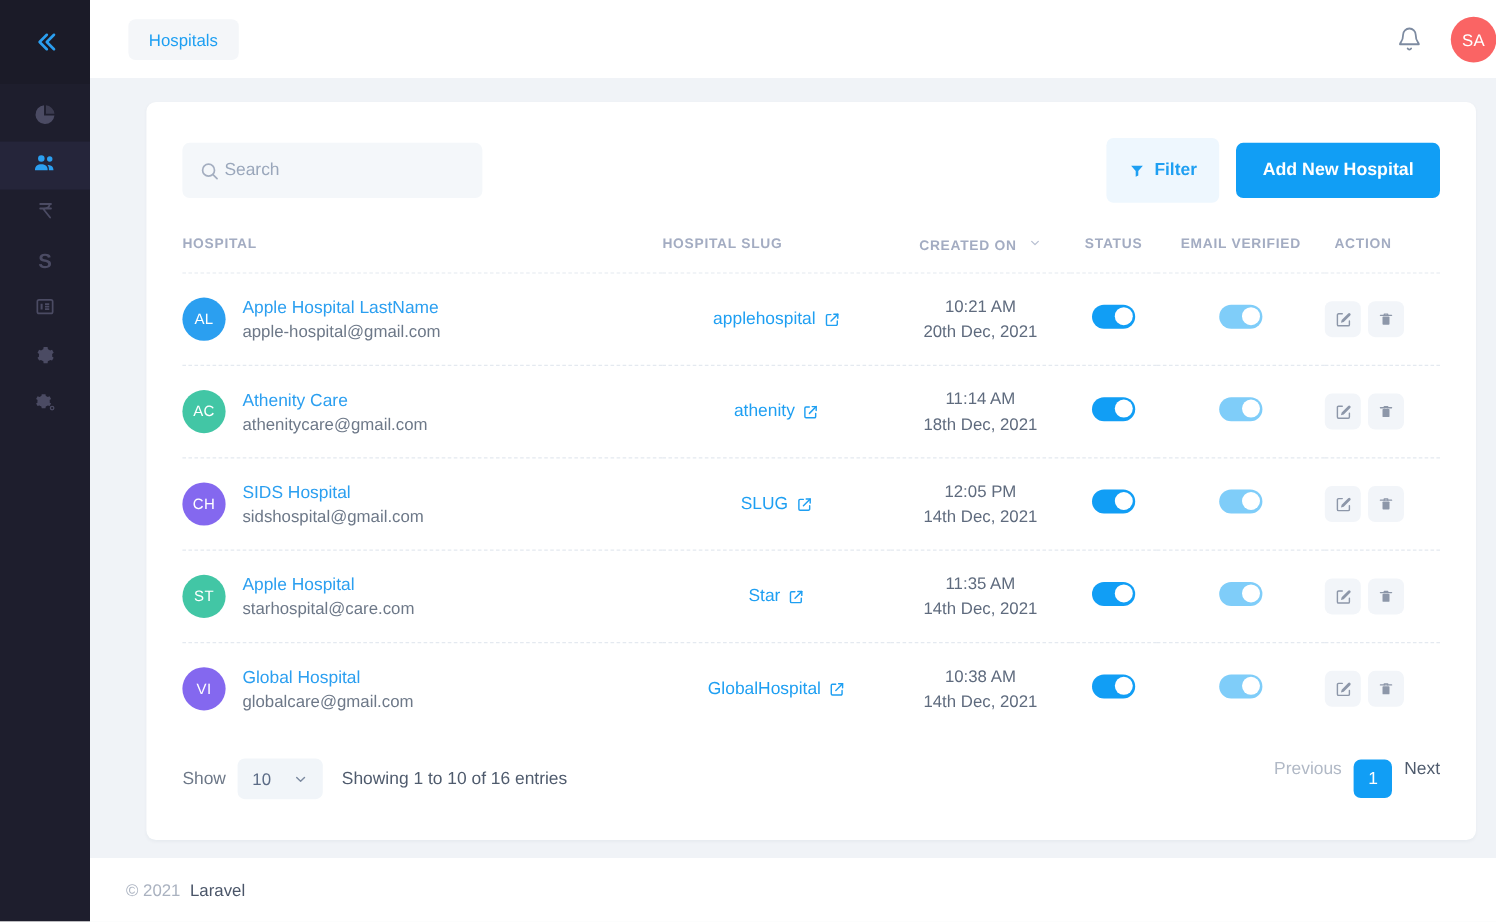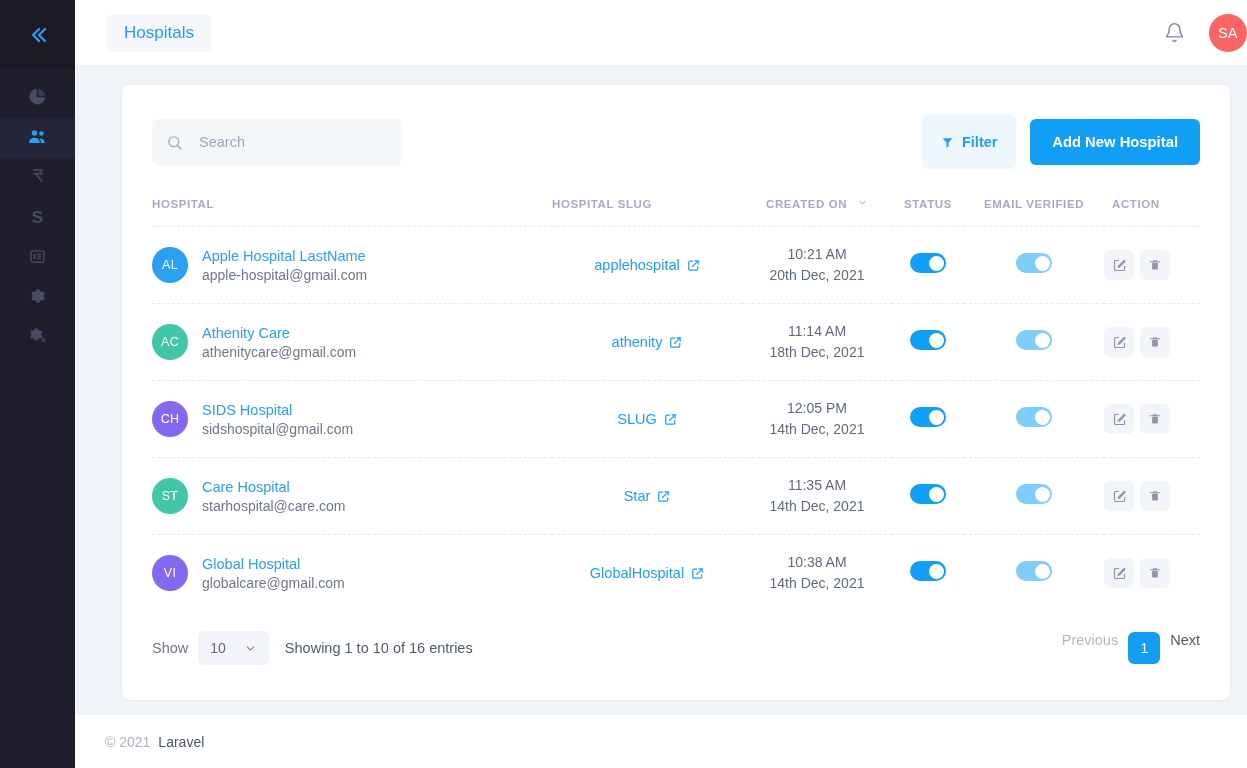--- a/index.html
+++ b/index.html
@@ -42,21 +42,21 @@
 
   .topbar {
     height: 65px; background: #ffffff;
     display: flex; align-items: center;
     padding: 0 30px 0 32px;
     flex-shrink: 0;
   }
   .breadcrumb-tab {
     background: #f4f6f9;
     color: #1e9ff2;
-    font-size: 17px;
+    font-size: 14px;
     padding: 9px 17px;
     border-radius: 6px;
     cursor: pointer;
     white-space: nowrap;
     text-align: right;
   }
   .topbar-spacer { flex: 1; }
   .bell-btn {
     width: 34px; height: 34px;
     display: flex; align-items: center; justify-content: center;
@@ -84,21 +84,21 @@
   }
 
   
   .toolbar { display: flex; align-items: center; }
   .search-box {
     width: 250px; height: 46px;
     background: #f4f7fa;
     border-radius: 6px;
     display: flex; align-items: center;
     padding: 0 14px;
-    gap: 16px;
+    gap: 4px;
   }
   .search-box input {
     border: none; outline: none; background: transparent;
     font-family: "Liberation Sans", sans-serif;
     font-size: 14.5px; color: #5b6b86; width: 100%;
   }
   .search-box input::placeholder { color: #9aa7bb; }
   .toolbar-spacer { flex: 1; }
   .btn-filter {
     height: 54px; min-width: 94px;
@@ -466,21 +466,21 @@
                       <path d="M9.5 6.5V4.8h5v1.7"></path>
                       <rect x="7" y="8.3" width="10" height="11.5" rx="1.2" fill="currentColor" stroke="none"></rect>
                     </svg>
                   </button></td>
               </tr>
               <tr>
                 <td class="col-hospital">
                   <div class="hosp-cell">
                     <span class="avatar" style="background:#42c6a5">ST</span>
                     <span>
-                      <span class="hosp-name">Care Hospital</span>
+                      <span class="hosp-name">Apple Hospital</span>
                       <span class="hosp-email">starhospital@care.com</span>
                     </span>
                   </div>
                 </td>
                 <td class="col-slug slug-cell"><span class="slug-link">
                     <span>Star</span>
                     <span style="display:flex;">
                       <svg width="13" height="13" viewBox="0 0 24 24" fill="none" stroke="currentColor" stroke-width="2.2" stroke-linecap="round" stroke-linejoin="round">
                         <path d="M10 4H5a1.8 1.8 0 0 0-1.8 1.8v13A1.8 1.8 0 0 0 5 20.6h13a1.8 1.8 0 0 0 1.8-1.8v-5"></path>
                         <polyline points="14.5,3.4 20.6,3.4 20.6,9.5"></polyline>

